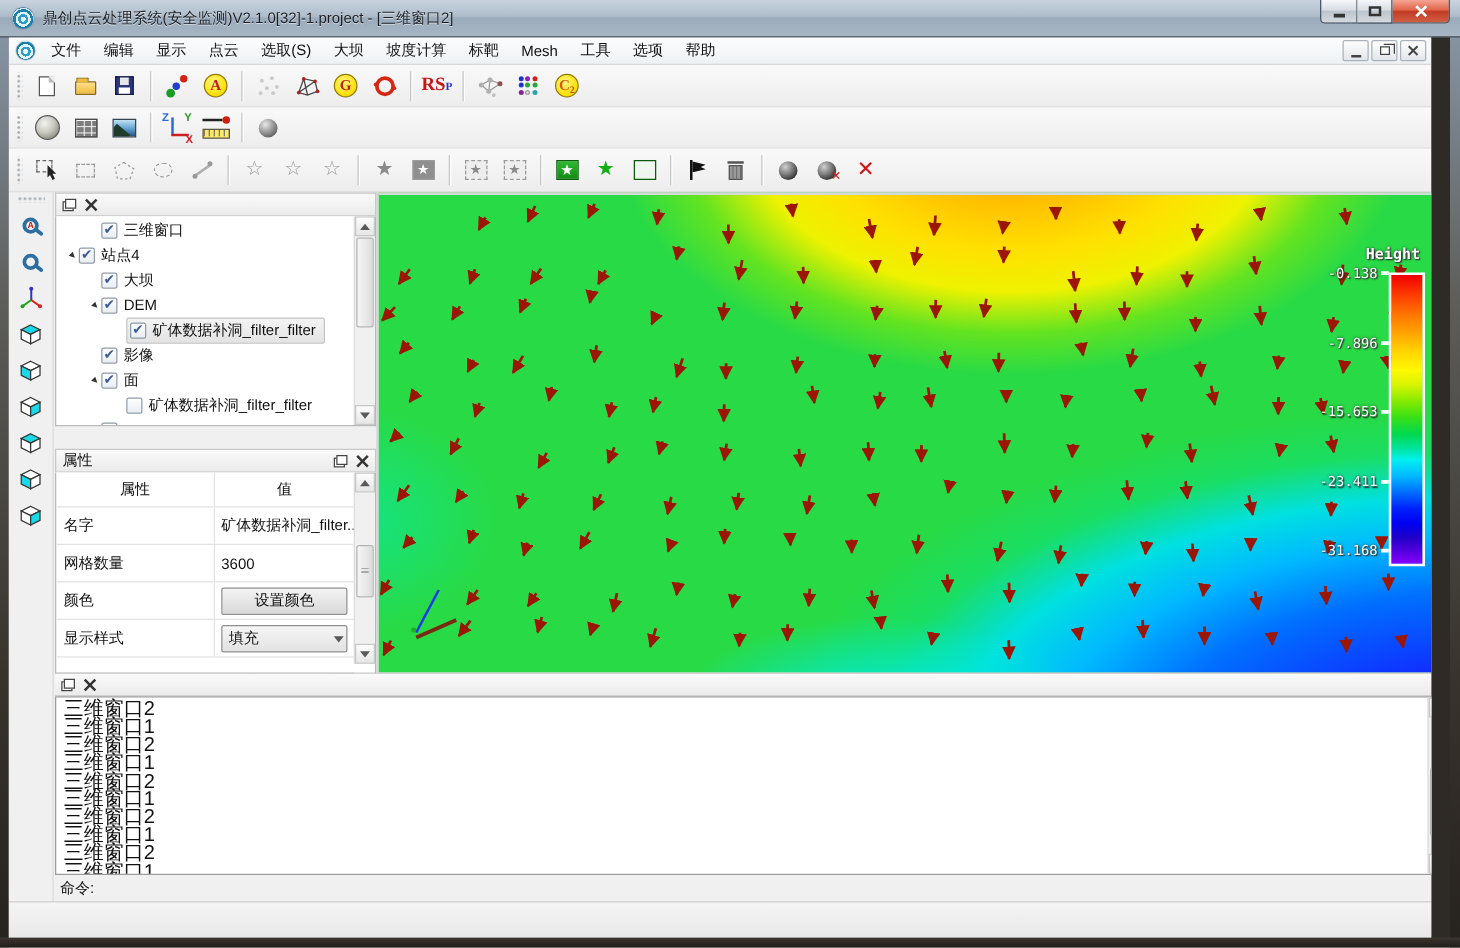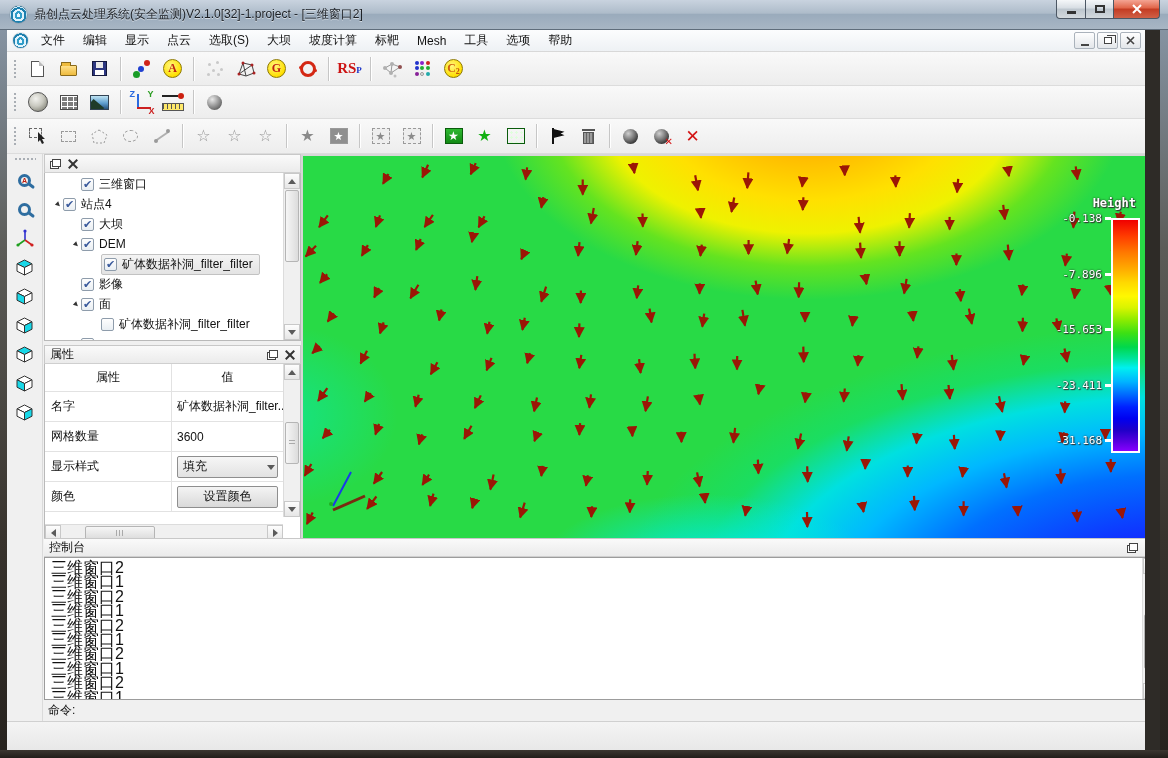--- a/index.html
+++ b/index.html
@@ -163,21 +163,21 @@
     display:flex;align-items:center;justify-content:center;}
   .sb-btn.up{top:0;} .sb-btn.down{bottom:0;}
   .tri-up{width:0;height:0;border-left:4px solid transparent;border-right:4px solid transparent;border-bottom:5px solid #5a5a5a;}
   .tri-down{width:0;height:0;border-left:4px solid transparent;border-right:4px solid transparent;border-top:5px solid #5a5a5a;}
   .tri-left{width:0;height:0;border-top:4px solid transparent;border-bottom:4px solid transparent;border-right:5px solid #5a5a5a;}
   .tri-right{width:0;height:0;border-top:4px solid transparent;border-bottom:4px solid transparent;border-left:5px solid #5a5a5a;}
   .sb-thumb{position:absolute;left:1px;width:14px;border:1px solid #b5b5b5;border-radius:2px;
     background:linear-gradient(90deg,#f6f6f6,#dcdcdc);}
   .sb-thumb .lines{position:absolute;left:3px;right:3px;top:50%;margin-top:-3px;height:6px;
     background:repeating-linear-gradient(180deg,#aaa 0 1px,transparent 1px 3px);}
-  #prop-panel{position:absolute;left:0;top:191px;width:257px;height:197px;}
+  #prop-panel{position:absolute;left:0;top:205px;width:257px;height:197px;}
   #prop-body{position:absolute;left:0;top:19px;right:0;bottom:0;background:#fff;border:1px solid #b9b9b9;border-top:none;}
   #prop-table{position:absolute;left:0;top:0;right:17px;bottom:24px;overflow:hidden;}
   .prow{display:flex;border-bottom:1px solid #e2e2e2;}
   .prow.head{height:28px;font-weight:normal;}
   .prow.head .pname,.prow.head .pval{display:flex;align-items:center;justify-content:center;}
   .pname{width:127px;border-right:1px solid #e2e2e2;padding:7px 6px;display:flex;align-items:center;}
   .pval{flex:1;padding:4px 5px;display:flex;align-items:center;overflow:hidden;white-space:nowrap;}
   .prow:not(.head){height:30px;}
   .pbtn{flex:1;height:22px;border:1px solid #8e8e8e;border-radius:2px;background:linear-gradient(#f4f4f4,#d9d9d9);
     display:flex;align-items:center;justify-content:center;font-size:12px;}
@@ -669,32 +669,32 @@
                       <span>矿体数据补洞_filter..</span>
                     </div>
                   </div>
                   <div class="prow">
                     <div class="pname">网格数量</div>
                     <div class="pval">
                       <span>3600</span>
                     </div>
                   </div>
                   <div class="prow">
+                    <div class="pname">颜色</div>
+                    <div class="pval">
+                      <div class="pbtn">设置颜色</div>
+                    </div>
+                  </div>
+                  <div class="prow">
                     <div class="pname">显示样式</div>
                     <div class="pval">
                       <div class="pcombo">
                         <span>填充</span>
                         <span class="tri-down arr"></span>
                       </div>
-                    </div>
-                  </div>
-                  <div class="prow">
-                    <div class="pname">颜色</div>
-                    <div class="pval">
-                      <div class="pbtn">设置颜色</div>
                     </div>
                   </div>
                 </div>
             </div>
             <div class="vscroll" id="prop-vscroll">
               <div class="sb-btn up">
                   <span class="tri-up"></span>
                 </div>
               <div class="sb-thumb" style="top:58px;height:42px;">
                   <span class="lines"></span>
@@ -915,21 +915,20 @@
                 <span>-31.168</span>
                 <span class="notch"></span>
               </div>
             </div>
         </div>
       </div>
     </div>
 
     <div id="console-panel">
       <div class="ptitle">
-        <span class="txt">控制台</span>
         <span class="float-ic"></span>
         <span class="close-ic"></span>
       </div>
       <div id="log-wrap">
         <div id="log">
             <div class="cline">三维窗口2</div>
             <div class="cline">三维窗口1</div>
             <div class="cline">三维窗口2</div>
             <div class="cline">三维窗口1</div>
             <div class="cline">三维窗口2</div>

